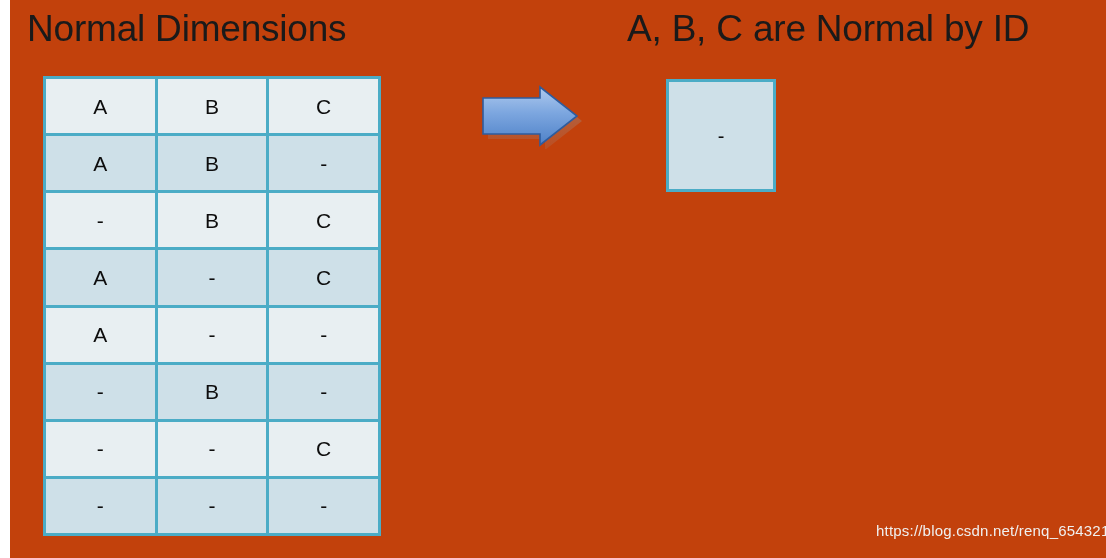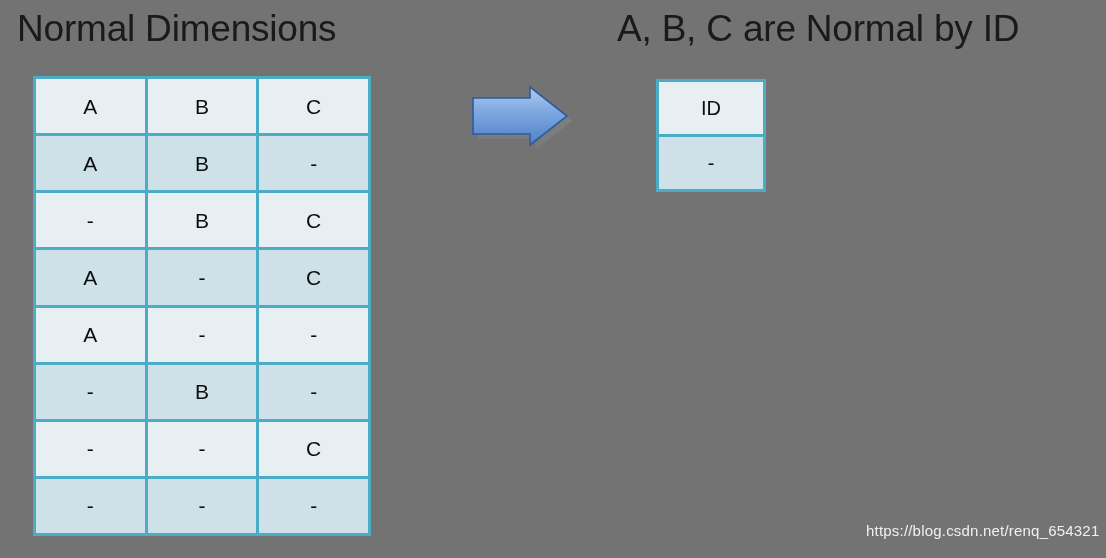--- a/index.html
+++ b/index.html
@@ -12,21 +12,22 @@
     height: 558px;
     position: relative;
     overflow: hidden;
     font-family: "Liberation Sans", sans-serif;
     color: #000000;
   }
 
   .slide {
     position: absolute;
     inset: 0;
-    background: #737373;
+    background: #c2410c;
+    margin-left: 10px;
   }
 
   
   .title {
     position: absolute;
     font-size: 37px;
     font-weight: 400;
     line-height: 1;
     letter-spacing: -0.2px;
     color: #1a1a1a;
@@ -164,23 +165,20 @@
       <linearGradient id="arrowShadow" x1="0" y1="0" x2="0" y2="1">
         <stop offset="0%" stop-color="#9a9a9a" stop-opacity="0.45"></stop>
         <stop offset="100%" stop-color="#9a9a9a" stop-opacity="0.15"></stop>
       </linearGradient>
     </defs>
     <polygon points="5,15 62,15 62,4 99,33 62,62 62,51 5,51" fill="url(#arrowShadow)" transform="translate(3,3)"></polygon>
     <polygon points="3,13 60,13 60,2 97,31 60,60 60,49 3,49" fill="url(#arrowGrad)" stroke="#2E5C9E" stroke-width="1.6" stroke-linejoin="miter"></polygon>
   </svg>
 
   <div class="grid" id="table-derived">
-      <div class="grid-row shade-light">
-        <div class="grid-cell">ID</div>
-      </div>
       <div class="grid-row shade-dark">
         <div class="grid-cell">-</div>
       </div>
     </div>
 
   <div id="watermark">https://blog.csdn.net/renq_654321</div>
 
 </div>
 
 </body></html>

